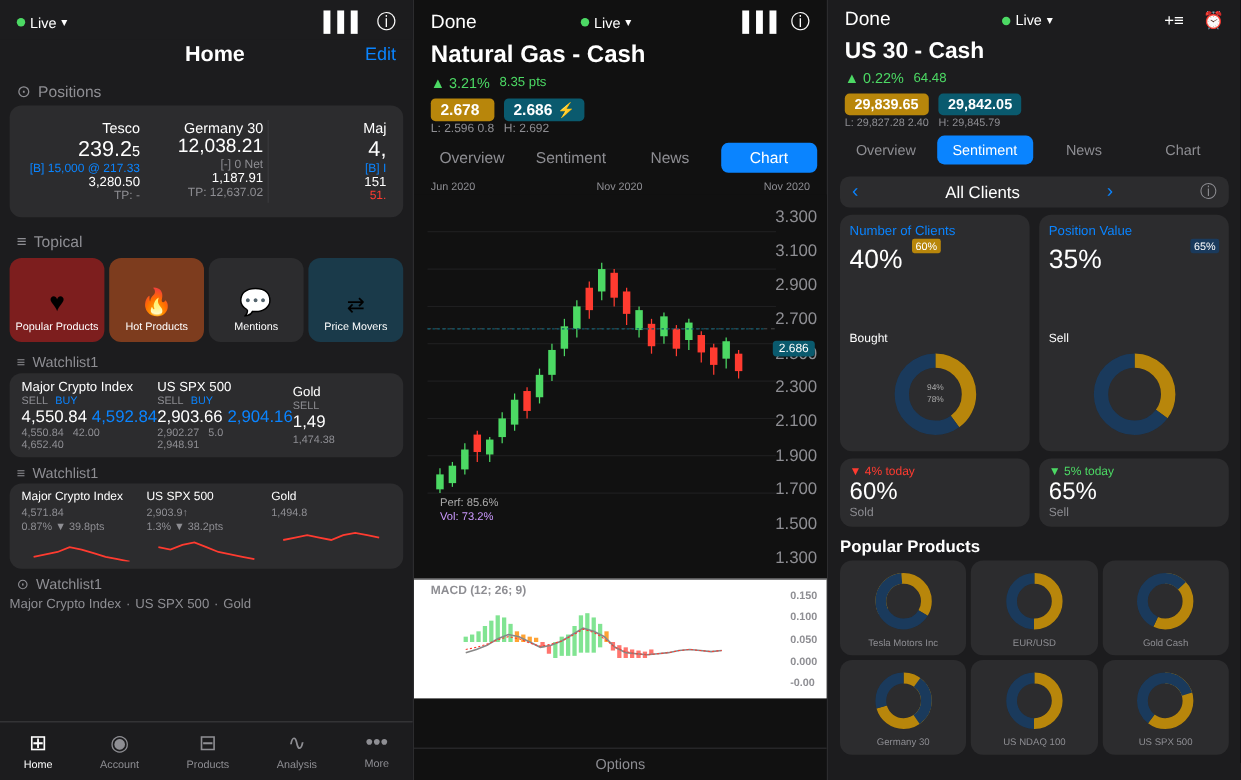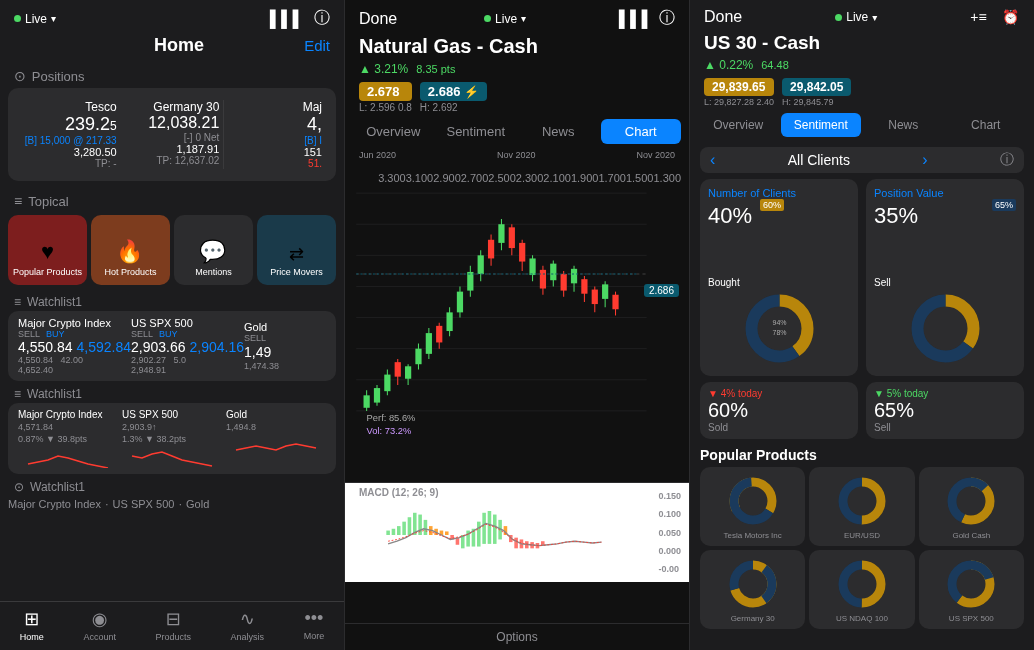--- a/index.html
+++ b/index.html
@@ -211,23 +211,23 @@
       height: 320px;
       overflow: hidden;
     }
     .chart-dates {
       display: flex; justify-content: space-between;
       padding: 2px 14px; color: #8e8e93; font-size: 9px;
     }
     .chart-canvas { width:100%; height:280px; }
     .chart-price-labels {
       position: absolute; right: 8px; top: 0; bottom: 0;
-      display: flex; flex-direction: row;
+      display: flex; flex-direction: column;
       justify-content: space-between;
-      color: #8e8e93; font-size: 11px;
+      color: #8e8e93; font-size: 14px;
       padding: 10px 0;
     }
     .macd-area {
       height: 100px;
       background: #ffffff;
       border-top: 1px solid #2c2c2e;
       position: relative;
       overflow: hidden;
       font-weight: bold;
     }

